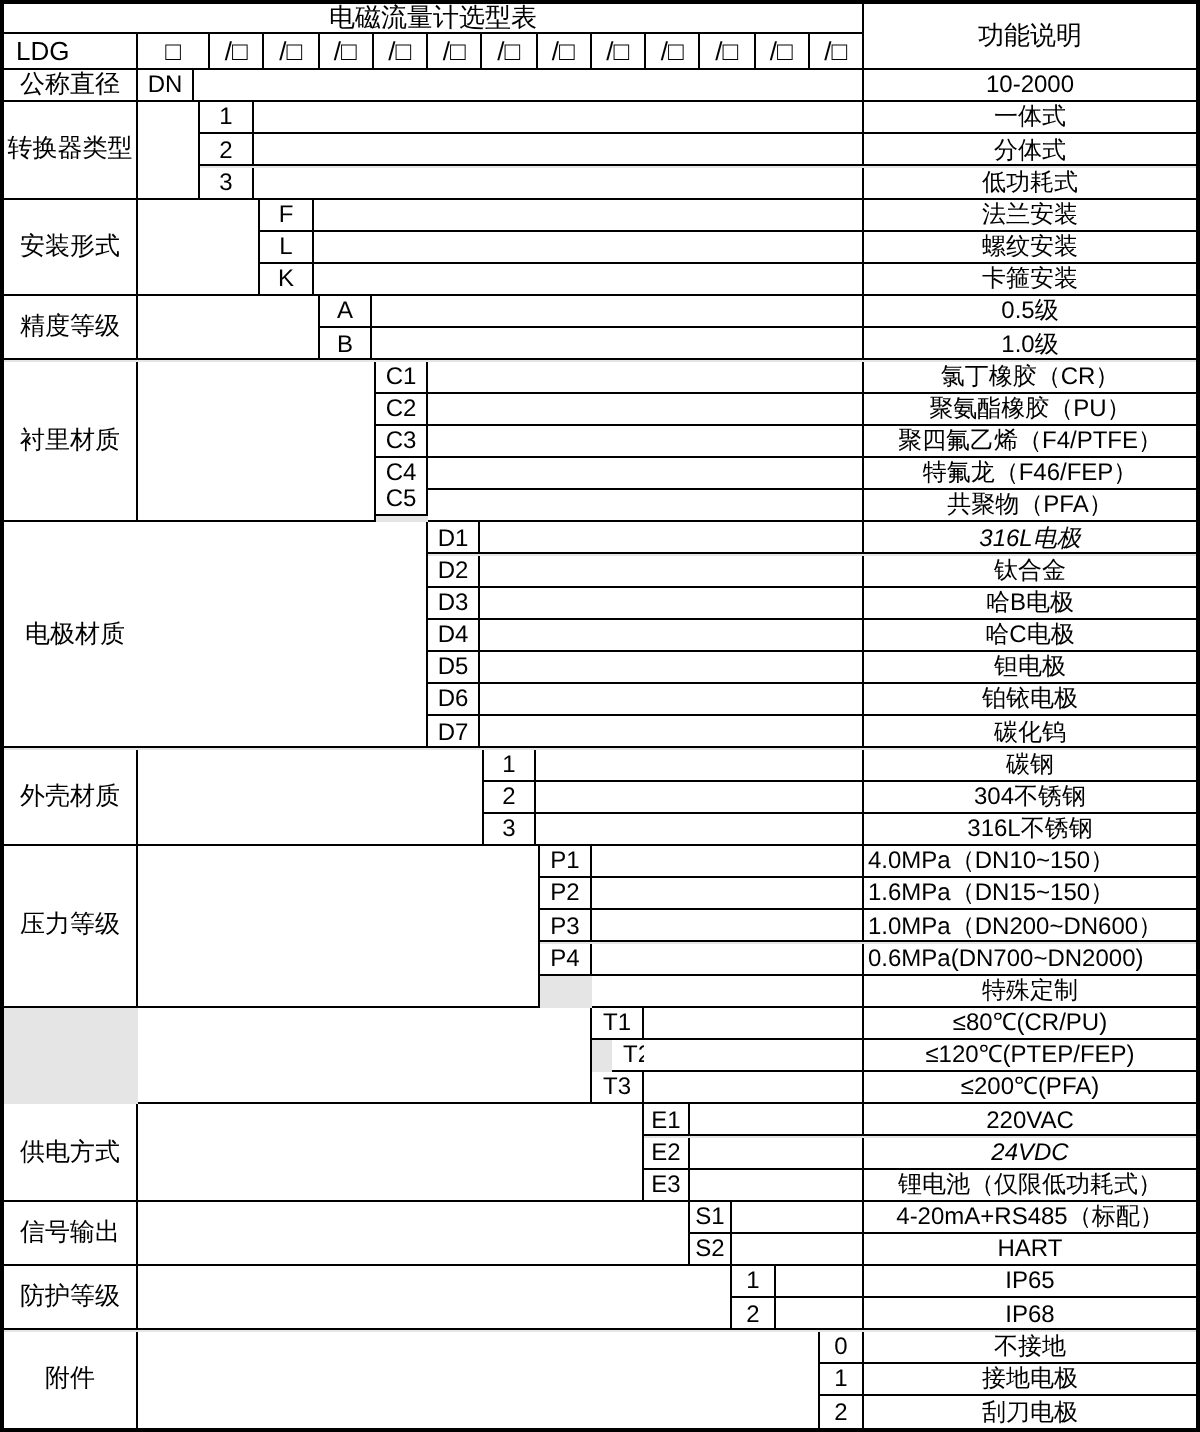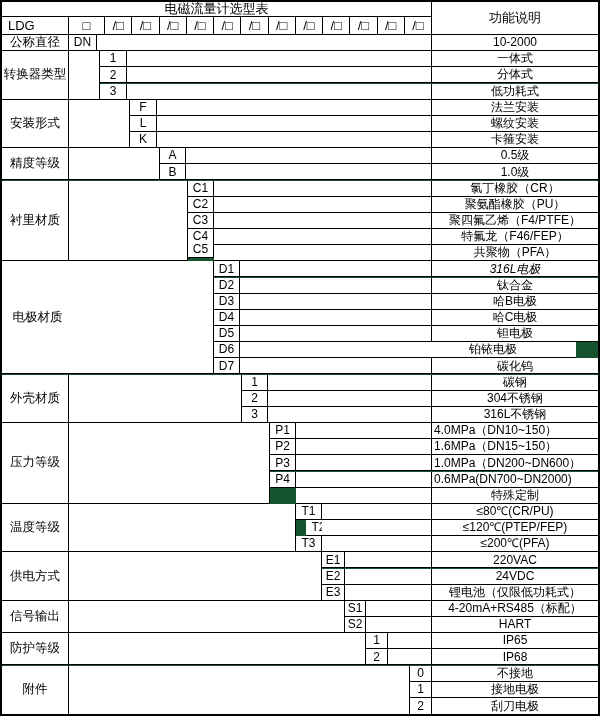--- a/index.html
+++ b/index.html
@@ -1,20 +1,20 @@
 <!DOCTYPE html>
 <html><head>
 <meta charset="utf-8">
 <style>
   html,body{margin:0;padding:0;background:#ffffff;}
   #frame{
     position:relative;
     width:596px;height:712px;
     border:2px solid #000;
-    background:#14532d;
+    background:#e5e5e5;
     color:#000;
     font-family:"Liberation Sans", sans-serif;
     text-align:center;
   }
   .cell{
     position:absolute;
     box-sizing:border-box;
     border-right:1px solid #000;
     border-bottom:1px solid #000;
     display:flex;
@@ -61,21 +61,21 @@
     <div class="cell code" style="left: 67px; top: 33px; width: 28px; height: 16.1667px;">DN</div>
     <div class="cell" style="left: 95px; top: 33px; width: 335px; height: 16.1667px;"></div>
     <div class="cell desc no-r" style="left: 430px; top: 33px; width: 166px; height: 16.1667px;">10-2000</div>
     <div class="cell label" style="left: 0px; top: 49.1667px; width: 67px; height: 48.5px;">转换器类型</div>
     <div class="cell" style="left: 67px; top: 49.1667px; width: 31px; height: 48.5px;"></div>
     <div class="cell code" style="left: 98px; top: 49.1667px; width: 27px; height: 16.1667px;">1</div>
     <div class="cell" style="left: 125px; top: 49.1667px; width: 305px; height: 16.1667px;"></div>
     <div class="cell desc no-r" style="left: 430px; top: 49.1667px; width: 166px; height: 16.1667px;">一体式</div>
     <div class="cell code" style="left: 98px; top: 65.3333px; width: 27px; height: 16.1667px;">2</div>
     <div class="cell" style="left: 125px; top: 65.3333px; width: 305px; height: 16.1667px;"></div>
-    <div class="cell desc no-r" style="left: 430px; top: 65.3333px; width: 166px; height: 16.1667px; font-family: Liberation Mono, monospace;">分体式</div>
+    <div class="cell desc no-r" style="left: 430px; top: 65.3333px; width: 166px; height: 16.1667px;">分体式</div>
     <div class="cell code" style="left: 98px; top: 81.5px; width: 27px; height: 16.1667px;">3</div>
     <div class="cell" style="left: 125px; top: 81.5px; width: 305px; height: 16.1667px;"></div>
     <div class="cell desc no-r" style="left: 430px; top: 81.5px; width: 166px; height: 16.1667px;">低功耗式</div>
     <div class="cell label" style="left: 0px; top: 97.6667px; width: 67px; height: 48.5px;">安装形式</div>
     <div class="cell" style="left: 67px; top: 97.6667px; width: 61px; height: 48.5px;"></div>
     <div class="cell code" style="left: 128px; top: 97.6667px; width: 27px; height: 16.1667px;">F</div>
     <div class="cell" style="left: 155px; top: 97.6667px; width: 275px; height: 16.1667px;"></div>
     <div class="cell desc no-r" style="left: 430px; top: 97.6667px; width: 166px; height: 16.1667px;">法兰安装</div>
     <div class="cell code" style="left: 128px; top: 113.833px; width: 27px; height: 16.1667px;">L</div>
     <div class="cell" style="left: 155px; top: 113.833px; width: 275px; height: 16.1667px;"></div>
@@ -120,21 +120,21 @@
     <div class="cell" style="left: 238px; top: 291.667px; width: 192px; height: 16.1667px;"></div>
     <div class="cell desc no-r" style="left: 430px; top: 291.667px; width: 166px; height: 16.1667px;">哈B电极</div>
     <div class="cell code" style="left: 212px; top: 307.833px; width: 26px; height: 16.1667px;">D4</div>
     <div class="cell" style="left: 238px; top: 307.833px; width: 192px; height: 16.1667px;"></div>
     <div class="cell desc no-r" style="left: 430px; top: 307.833px; width: 166px; height: 16.1667px;">哈C电极</div>
     <div class="cell code" style="left: 212px; top: 324px; width: 26px; height: 16.1667px;">D5</div>
     <div class="cell" style="left: 238px; top: 324px; width: 192px; height: 16.1667px;"></div>
     <div class="cell desc no-r" style="left: 430px; top: 324px; width: 166px; height: 16.1667px;">钽电极</div>
     <div class="cell code" style="left: 212px; top: 340.167px; width: 26px; height: 16.1667px;">D6</div>
     <div class="cell" style="left: 238px; top: 340.167px; width: 192px; height: 16.1667px;"></div>
-    <div class="cell desc no-r" style="left: 408px; top: 340.167px; width: 166px; height: 16.1667px;">铂铱电极</div>
+    <div class="cell desc no-r" style="left: 430px; top: 340.167px; width: 166px; height: 16.1667px;">铂铱电极</div>
     <div class="cell code" style="left: 212px; top: 356.333px; width: 26px; height: 16.1667px;">D7</div>
     <div class="cell" style="left: 238px; top: 356.333px; width: 192px; height: 16.1667px;"></div>
     <div class="cell label" style="left: 0px; top: 372.5px; width: 67px; height: 48.5px;">外壳材质</div>
     <div class="cell desc no-r" style="left: 430px; top: 356.333px; width: 166px; height: 16.1667px;">碳化钨</div>
     <div class="cell" style="left: 67px; top: 372.5px; width: 173px; height: 48.5px;"></div>
     <div class="cell code" style="left: 240px; top: 372.5px; width: 26px; height: 16.1667px;">1</div>
     <div class="cell" style="left: 266px; top: 372.5px; width: 164px; height: 16.1667px;"></div>
     <div class="cell desc no-r" style="left: 430px; top: 372.5px; width: 166px; height: 16.1667px;">碳钢</div>
     <div class="cell code" style="left: 240px; top: 388.667px; width: 26px; height: 16.1667px;">2</div>
     <div class="cell" style="left: 266px; top: 388.667px; width: 164px; height: 16.1667px;"></div>
@@ -152,39 +152,38 @@
     <div class="cell desc left no-r" style="left: 430px; top: 437.167px; width: 166px; height: 16.1667px;">1.6MPa（DN15~150）</div>
     <div class="cell code" style="left: 268px; top: 453.333px; width: 26px; height: 16.1667px;">P3</div>
     <div class="cell" style="left: 294px; top: 453.333px; width: 136px; height: 16.1667px;"></div>
     <div class="cell desc left no-r" style="left: 430px; top: 453.333px; width: 166px; height: 16.1667px;">1.0MPa（DN200~DN600）</div>
     <div class="cell code" style="left: 268px; top: 469.5px; width: 26px; height: 16.1667px;">P4</div>
     <div class="cell" style="left: 294px; top: 469.5px; width: 136px; height: 16.1667px;"></div>
     <div class="cell desc left no-r" style="left: 430px; top: 469.5px; width: 166px; height: 16.1667px;">0.6MPa(DN700~DN2000)</div>
     <div class="cell code" style="left: 268px; top: 485.667px; width: 26px; height: 16.1667px; margin-top: 24px;">Pn</div>
     <div class="cell" style="left: 294px; top: 485.667px; width: 136px; height: 16.1667px;"></div>
     <div class="cell desc no-r" style="left: 430px; top: 485.667px; width: 166px; height: 16.1667px;">特殊定制</div>
-    <div class="cell label" style="left: 0px; top: 501.833px; width: 67px; height: 48.5px;">温度等级</div>
     <div class="cell" style="left: 67px; top: 501.833px; width: 227px; height: 48.5px;"></div>
     <div class="cell code" style="left: 294px; top: 501.833px; width: 26px; height: 16.1667px;">T1</div>
     <div class="cell" style="left: 320px; top: 501.833px; width: 110px; height: 16.1667px;"></div>
     <div class="cell desc no-r" style="left: 430px; top: 501.833px; width: 166px; height: 16.1667px;">≤80℃(CR/PU)</div>
     <div class="cell code" style="left: 304px; top: 518px; width: 26px; height: 16.1667px;">T2</div>
     <div class="cell" style="left: 320px; top: 518px; width: 110px; height: 16.1667px;"></div>
     <div class="cell desc no-r" style="left: 430px; top: 518px; width: 166px; height: 16.1667px;">≤120℃(PTEP/FEP)</div>
     <div class="cell code" style="left: 294px; top: 534.167px; width: 26px; height: 16.1667px;">T3</div>
     <div class="cell" style="left: 320px; top: 534.167px; width: 110px; height: 16.1667px;"></div>
     <div class="cell desc no-r" style="left: 430px; top: 534.167px; width: 166px; height: 16.1667px;">≤200℃(PFA)</div>
     <div class="cell label" style="left: 0px; top: 550.333px; width: 67px; height: 48.5px;">供电方式</div>
     <div class="cell" style="left: 67px; top: 550.333px; width: 253px; height: 48.5px;"></div>
     <div class="cell code" style="left: 320px; top: 550.333px; width: 23px; height: 16.1667px;">E1</div>
     <div class="cell" style="left: 343px; top: 550.333px; width: 87px; height: 16.1667px;"></div>
     <div class="cell desc no-r" style="left: 430px; top: 550.333px; width: 166px; height: 16.1667px;">220VAC</div>
     <div class="cell code" style="left: 320px; top: 566.5px; width: 23px; height: 16.1667px;">E2</div>
     <div class="cell" style="left: 343px; top: 566.5px; width: 87px; height: 16.1667px;"></div>
-    <div class="cell desc no-r" style="left: 430px; top: 566.5px; width: 166px; height: 16.1667px;">24VDC</div>
+    <div class="cell desc no-r" style="left: 430px; top: 566.5px; width: 166px; height: 16.1667px; font-style: italic;">24VDC</div>
     <div class="cell code" style="left: 320px; top: 582.667px; width: 23px; height: 16.1667px;">E3</div>
     <div class="cell" style="left: 343px; top: 582.667px; width: 87px; height: 16.1667px;"></div>
     <div class="cell desc no-r" style="left: 430px; top: 582.667px; width: 166px; height: 16.1667px;">锂电池（仅限低功耗式）</div>
     <div class="cell label" style="left: 0px; top: 598.833px; width: 67px; height: 32.3333px;">信号输出</div>
     <div class="cell" style="left: 67px; top: 598.833px; width: 276px; height: 32.3333px;"></div>
     <div class="cell code" style="left: 343px; top: 598.833px; width: 21px; height: 16.1667px;">S1</div>
     <div class="cell" style="left: 364px; top: 598.833px; width: 66px; height: 16.1667px;"></div>
     <div class="cell desc no-r" style="left: 430px; top: 598.833px; width: 166px; height: 16.1667px;">4-20mA+RS485（标配）</div>
     <div class="cell code" style="left: 343px; top: 615px; width: 21px; height: 16.1667px;">S2</div>
     <div class="cell" style="left: 364px; top: 615px; width: 66px; height: 16.1667px;"></div>

